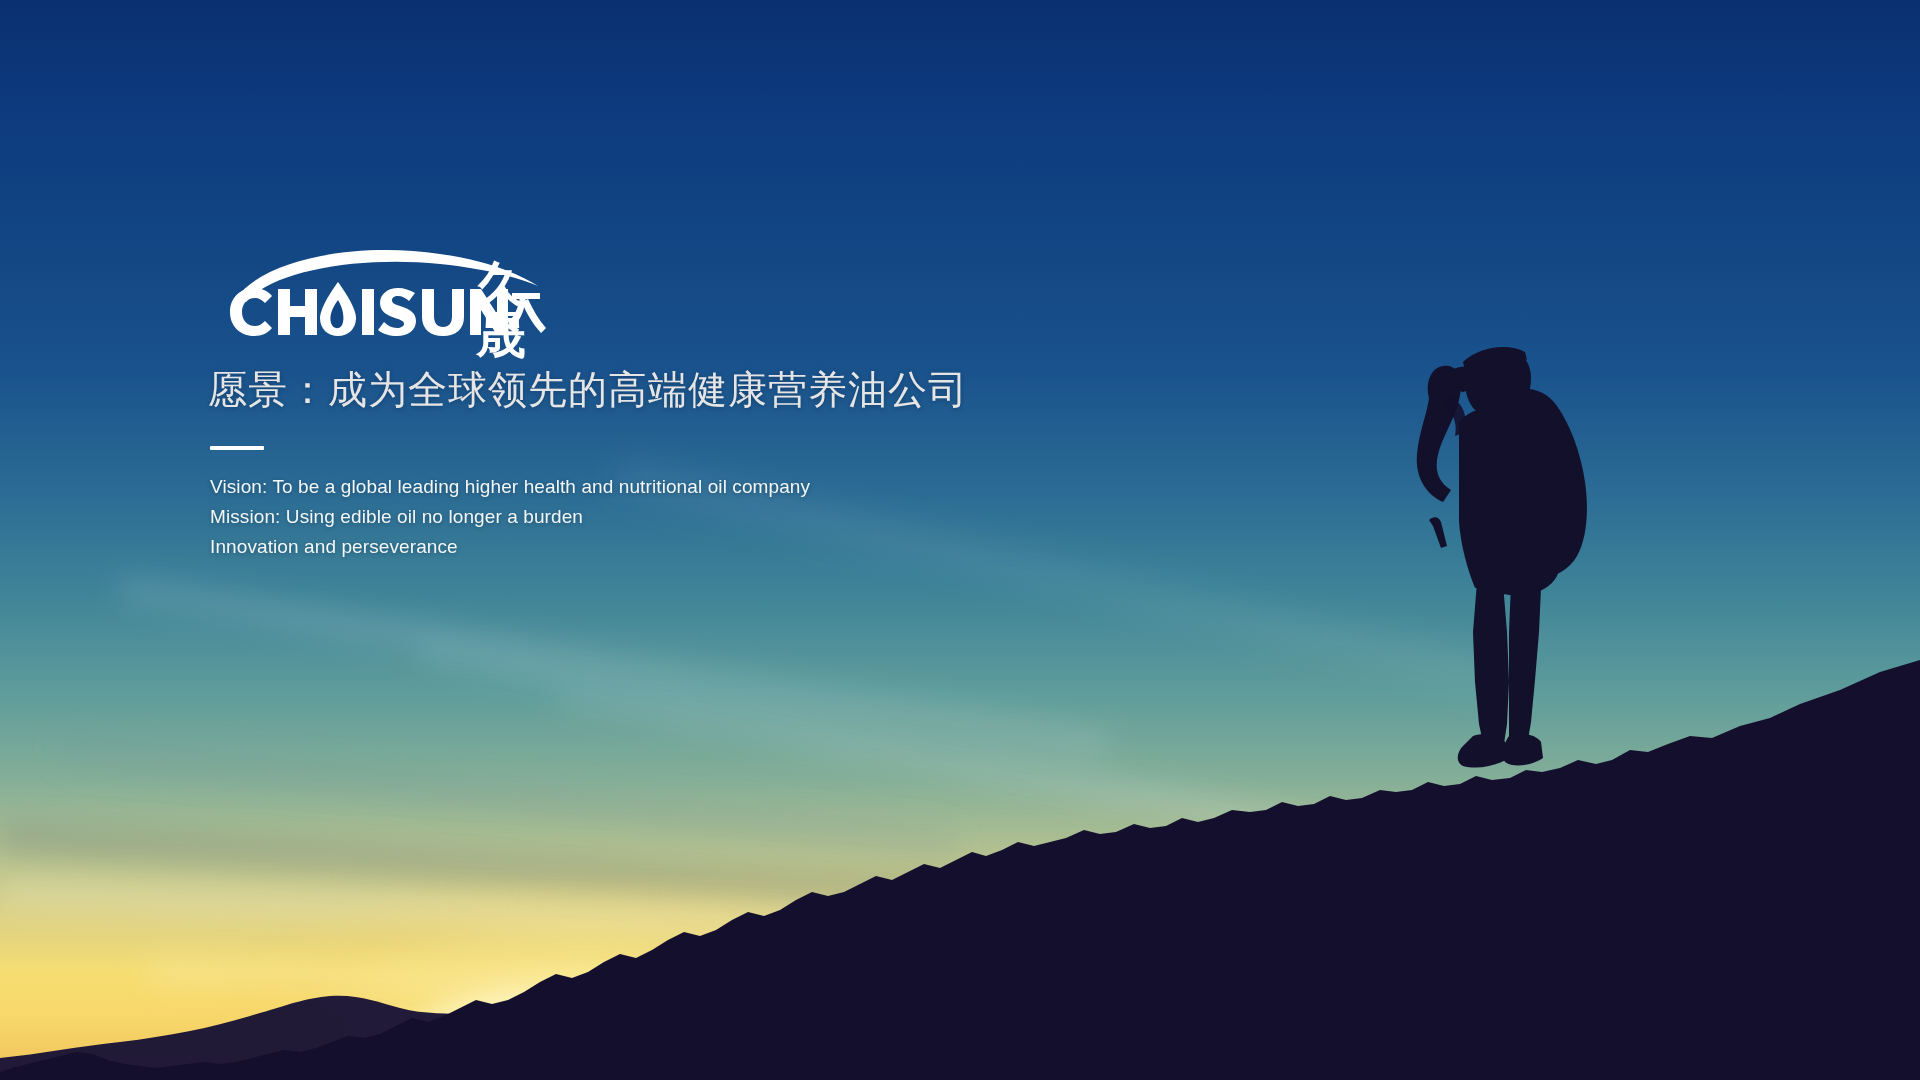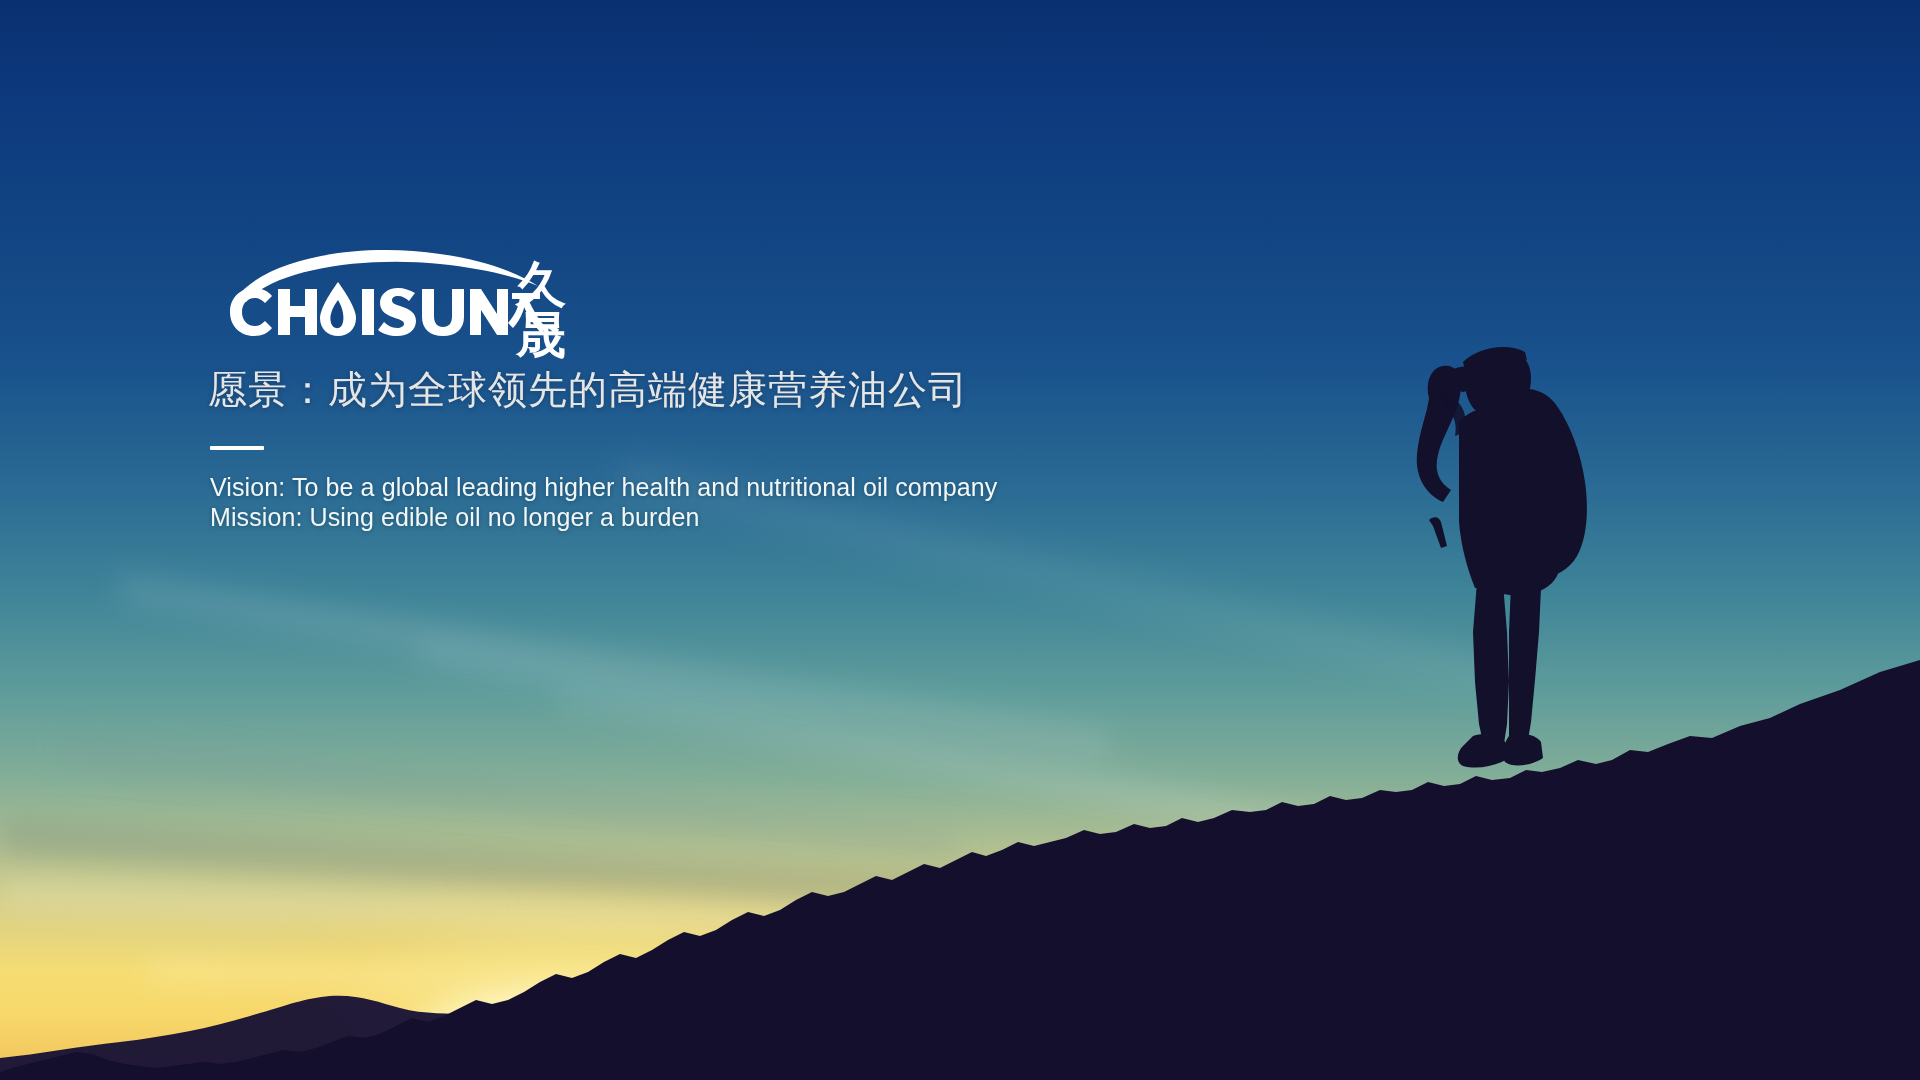--- a/index.html
+++ b/index.html
@@ -154,21 +154,21 @@
     background: #ffffff;
     margin: 26px 0 22px 2px;
     border-radius: 1px;
   }
 
   .en-block {
     margin-left: 2px;
   }
   .en-line {
     color: #f2f7f8;
-    font-size: 25px;
+    font-size: 19px;
     line-height: 30px;
     font-weight: 400;
     letter-spacing: 0.1px;
     white-space: nowrap;
     text-shadow: 0 1px 4px rgba(0,25,45,0.35);
   }
 </style>
 </head>
 <body>
 
@@ -314,28 +314,29 @@
                    C308,70 312,60 312,49 Z"></path>
           <path d="M314,58 L320,55 C325,66 331,76 338,84 L333,89
                    C325,80 318,69 314,58 Z"></path>
         </g>
 
         <g fill="#ffffff">
           <rect x="340" y="46" width="0" height="0"></rect>
         </g>
       </svg>
 
-      <div style="position:absolute;left:268px;top:16px;color:#fff;font-size:50px;line-height:1;font-weight:700;font-family:'DejaVu Sans',sans-serif;margin-left:40px;">久晟</div>
+      <div style="position:absolute;left:268px;top:16px;color:#fff;font-size:50px;line-height:1;font-weight:700;font-family:'DejaVu Sans',sans-serif;">久晟</div>
     </div>
 
     <div class="cn-block">
       <div class="cn-line">愿景：成为全球领先的高端健康营养油公司</div>
     </div>
 
     <div class="divider"></div>
 
     <div class="en-block">
       <div class="en-line">Vision: To be a global leading higher health and nutritional oil company</div>
       <div class="en-line">Mission: Using edible oil no longer a burden</div>
+      <div class="en-line">Innovation and perseverance</div>
     </div>
 
   </div>
 </div>
 
 </body></html>

